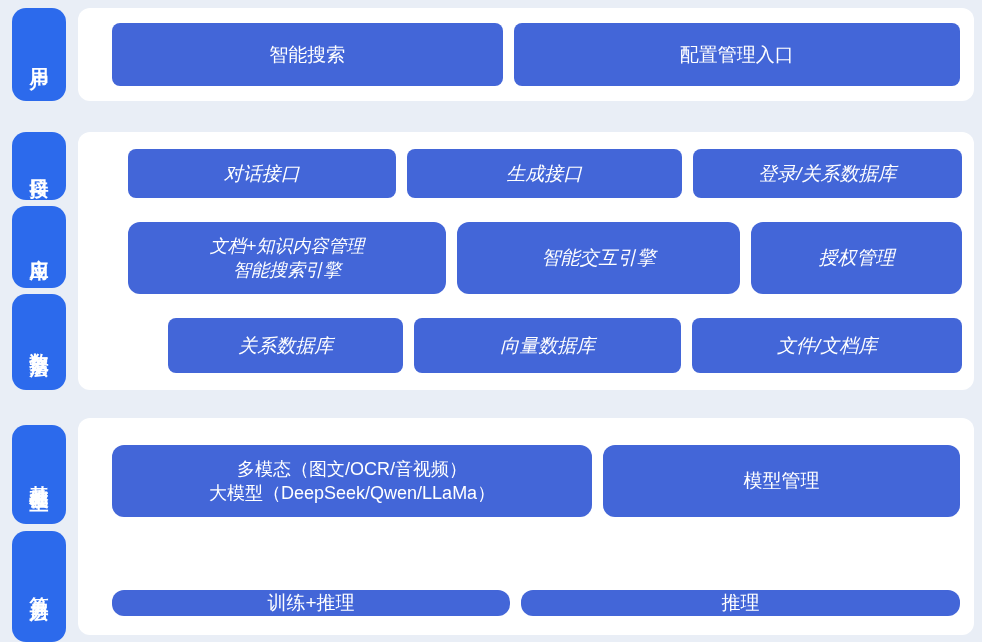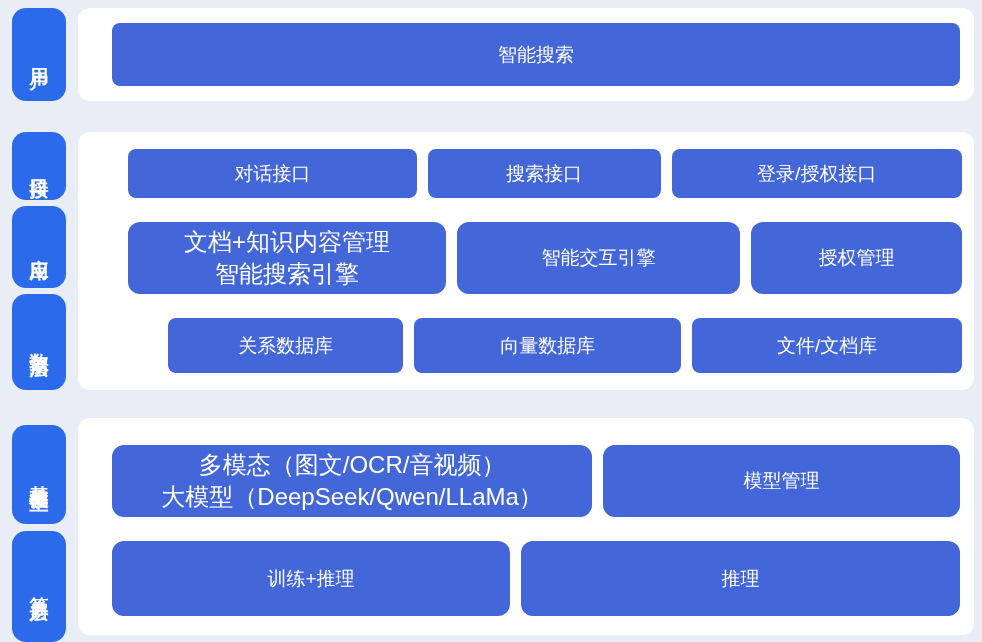--- a/index.html
+++ b/index.html
@@ -26,75 +26,76 @@
   }
   .row{display:flex;gap:11px;}
   .blk{
     background:#4366d8;color:#fff;
     border-radius:8px;
     display:flex;align-items:center;justify-content:center;
     font-size:19px;font-weight:500;text-align:center;
     line-height:1.35;
   }
   .blk.big{border-radius:12px;}
-  .multiline{white-space:pre-line;font-size:24px;text-align:center;}
+  .multiline{white-space:pre-line;font-size:18px;text-align:center;}
 
   
   .s1{top:8px;height:93px;}
   .s1 .layer-label{height:93px;}
   .s1 .panel{padding:15px 14px 15px 34px;}
   .s1 .row{flex:1;}
 
   
   .s2{top:132px;height:258px;}
   .s2 .rail .layer-label:nth-child(1){height:68px;margin-bottom:6px;}
   .s2 .rail .layer-label:nth-child(2){height:82px;margin-bottom:6px;}
   .s2 .rail .layer-label:nth-child(3){height:96px;}
-  .s2 .panel{padding:17px 12px 17px 50px;gap:24px;}
+  .s2 .panel{padding:17px 12px 17px 50px;gap:24px;font-style:italic;}
   .s2 .row1{height:55px;}
   .s2 .row2{height:80px;}
   .s2 .row3{height:61px;margin-left:40px;}
 
   
   .s3{top:418px;height:224px;}
   .s3 .rail{padding-top:7px;}
   .s3 .rail .layer-label:nth-child(1){height:108px;margin-bottom:7px;}
   .s3 .rail .layer-label:nth-child(2){height:120px;}
   .s3 .panel{height:217px;padding:27px 14px 19px 34px;gap:24px;}
   .s3 .row1{height:72px;}
-  .s3 .row2{flex:1;}
+  .s3 .row2{flex:1;align-items:flex-end;}
   .s3 .blk{border-radius:12px;}
 </style>
 </head>
 <body>
 
 <div class="canvas">
 
   <div class="section s1">
     <div class="rail">
       <div class="layer-label">用户</div>
     </div>
     <div class="panel">
       <div class="row">
         <div class="blk" style="flex:273">智能搜索</div>
+        <div class="blk" style="flex:312">配置管理入口</div>
       </div>
     </div>
   </div>
 
   <div class="section s2">
     <div class="rail">
       <div class="layer-label">接口</div>
       <div class="layer-label">应用</div>
       <div class="layer-label">数据层</div>
     </div>
     <div class="panel">
       <div class="row row1">
         <div class="blk" style="flex:170">对话接口</div>
-        <div class="blk" style="flex:137">搜索接口</div>
-        <div class="blk" style="flex:171">登录/授权接口</div>
+        <div class="blk" style="flex:175">生成接口</div>
+        <div class="blk" style="flex:171">登录/关系数据库</div>
       </div>
       <div class="row row2">
         <div class="blk big multiline" style="flex:253">文档+知识内容管理
 智能搜索引擎</div>
         <div class="blk big" style="flex:225">智能交互引擎</div>
         <div class="blk big" style="flex:168">授权管理</div>
       </div>
       <div class="row row3">
         <div class="blk" style="flex:253">关系数据库</div>
         <div class="blk" style="flex:287">向量数据库</div>

